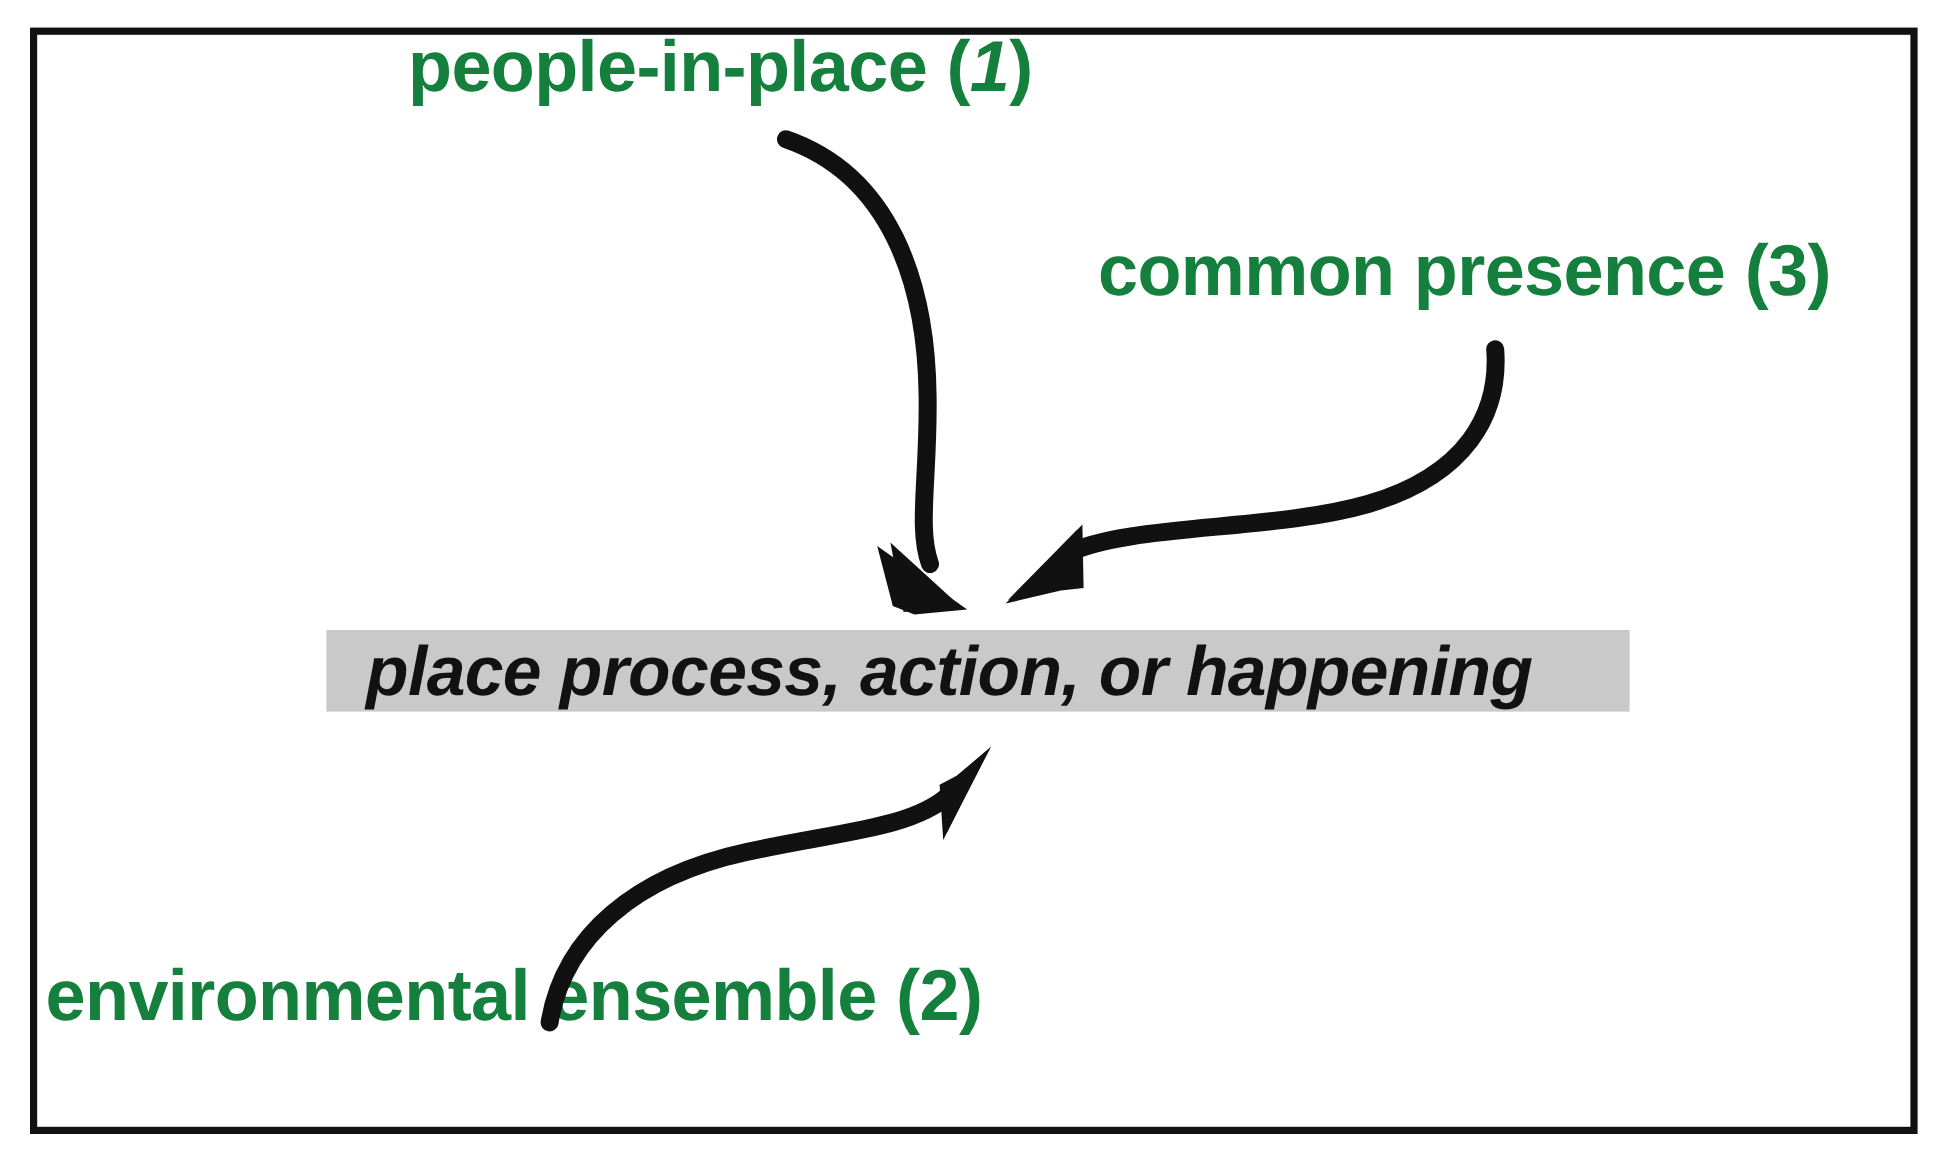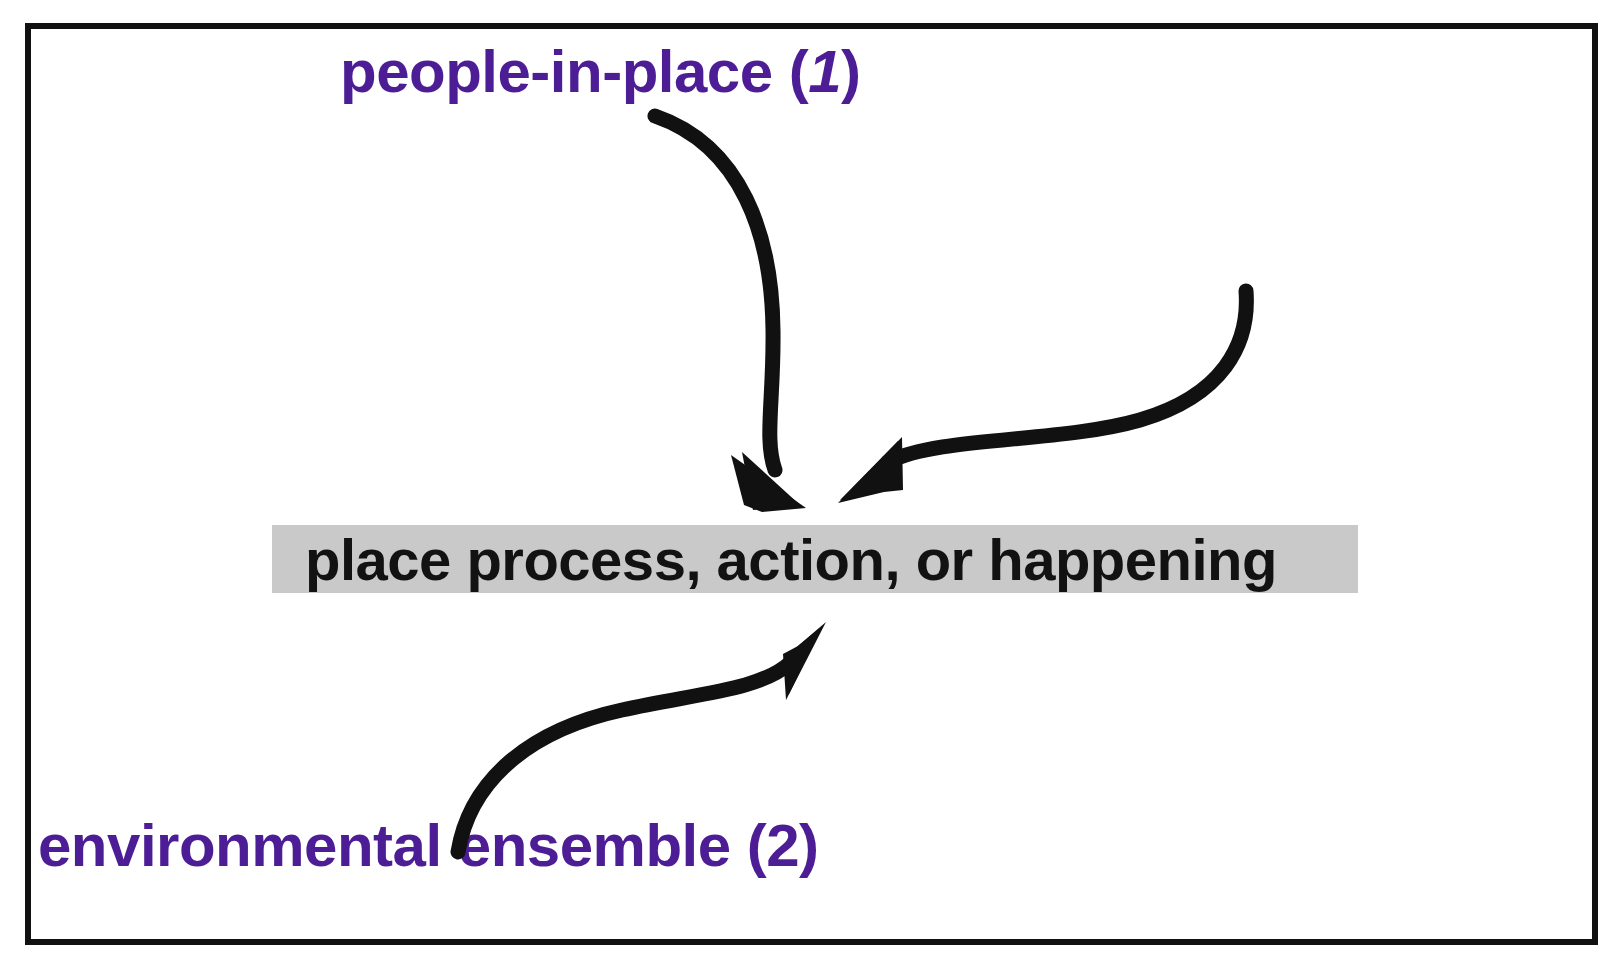--- a/index.html
+++ b/index.html
@@ -41,25 +41,24 @@
     width: 1624px;
     height: 969px;
     pointer-events: none;
   }
 
   
   .node-label {
     position: absolute;
     font-family: "Liberation Sans", sans-serif;
     font-weight: bold;
-    color: #4c1d95;
+    color: #15803d;
     white-space: nowrap;
     letter-spacing: -0.5px;
     line-height: 1;
-    margin-top: 16px;
   }
 
   #label-people-in-place {
     left: 340px;
     top: 26px;
     font-size: 60px;
   }
 
   #label-common-presence {
     left: 915px;
@@ -95,31 +94,33 @@
     width: 1030px;
     height: 64px;
     display: flex;
     align-items: center;
     font-family: "Liberation Sans", sans-serif;
     font-weight: bold;
     font-size: 58px;
     color: #121212;
     letter-spacing: -0.5px;
     white-space: nowrap;
+    font-style: italic;
   }
 </style>
 </head>
 <body>
 
 <div id="figure">
 
   <div id="frame"></div>
 
   <div class="node-label" id="label-people-in-place"><span>people-in-place (</span><span class="num-italic">1</span><span>)</span></div>
 
+  <div class="node-label" id="label-common-presence"><span>common presence (</span><span>3</span><span>)</span></div>
 
   <div class="node-label" id="label-environmental-ensemble"><span>environmental ensemble (</span><span>2</span><span>)</span></div>
 
   <div id="center-band"></div>
   <div id="center-band-text">place process, action, or happening</div>
 
   <svg id="arrow-layer" viewBox="0 0 1624 969">
 
     <g>
       <path d="M 655,116

